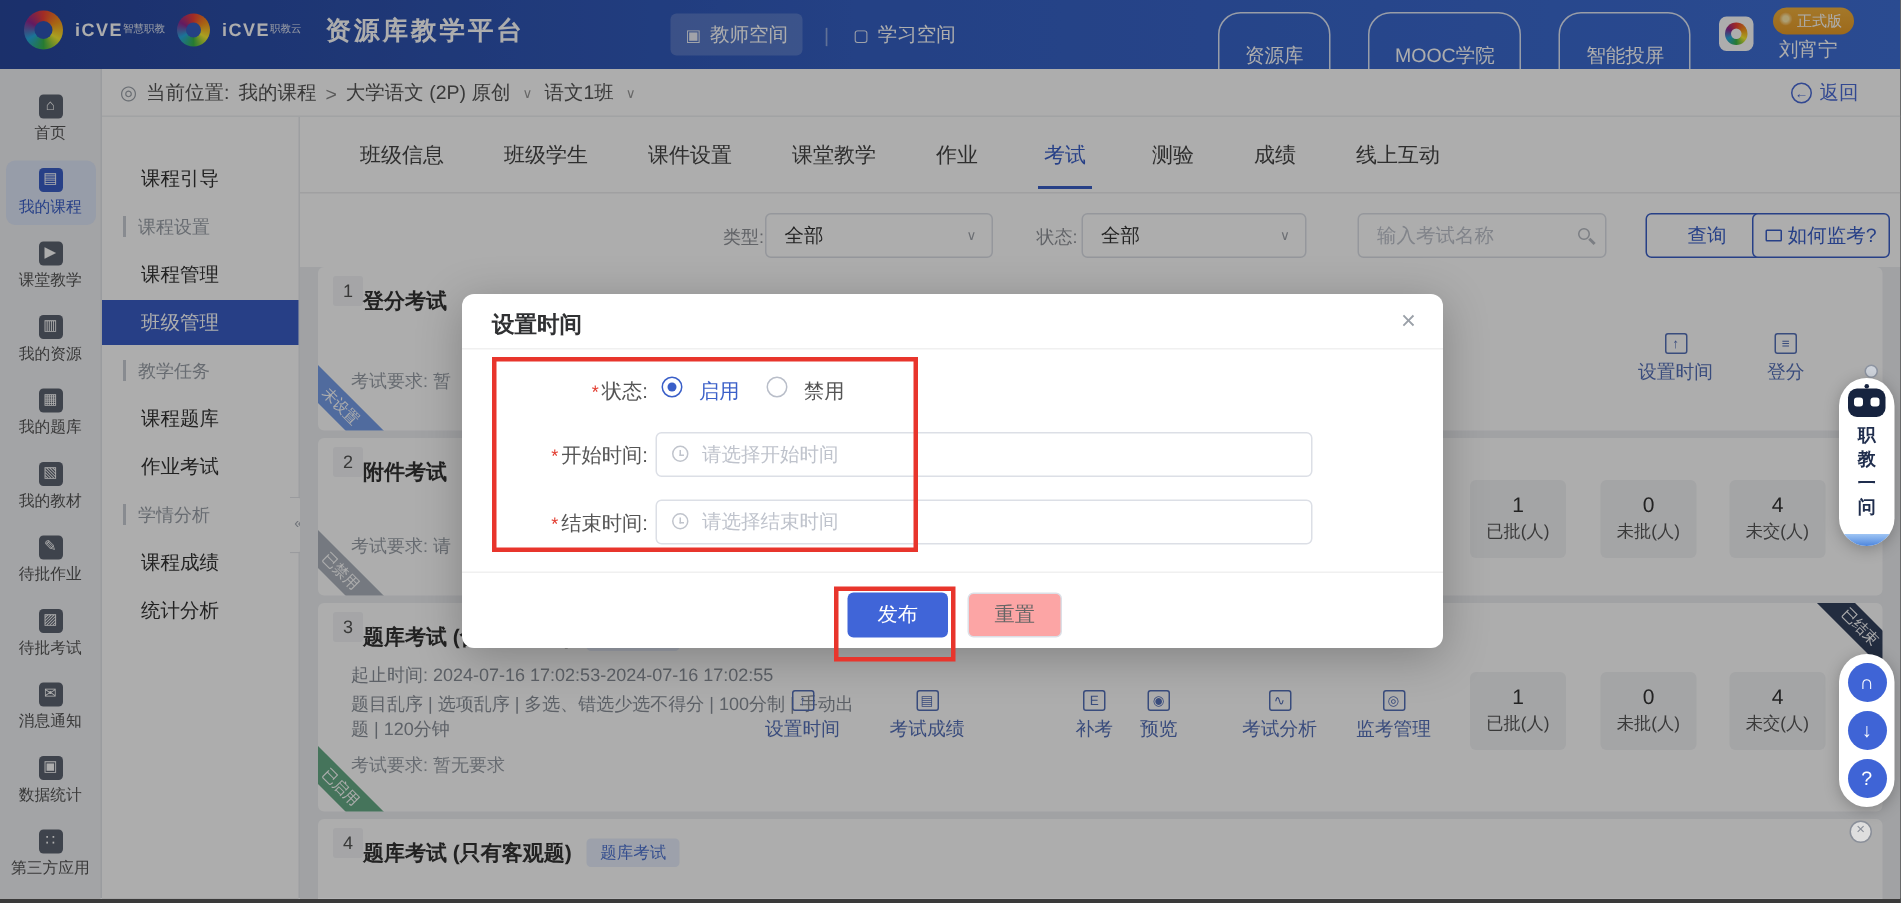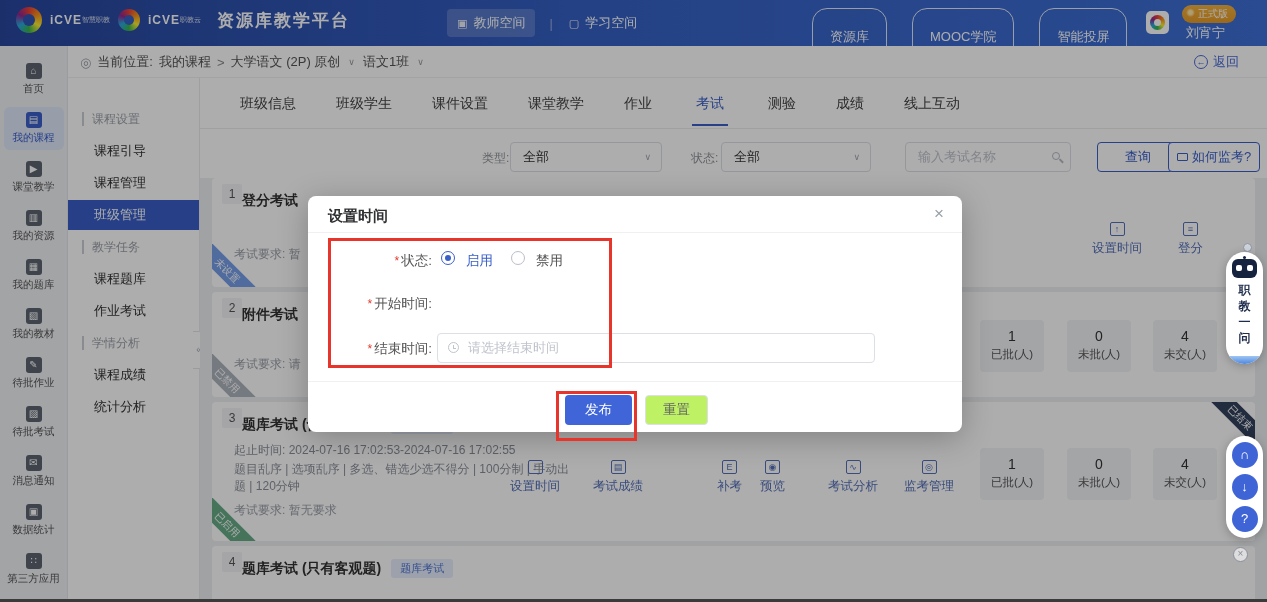--- a/index.html
+++ b/index.html
@@ -120,21 +120,21 @@
   .ropt{position:absolute;font-size:13.5px;cursor:pointer;}
   .ropt.sel{color:#3a5fc8;} .ropt.uns{color:#555;}
   .minput{position:absolute;left:129px;width:438px;height:30px;border:1px solid #dcdfe6;border-radius:4px;background:#fff;
     font-size:13px;color:#bfc3cc;line-height:28px;padding-left:30px;cursor:text;}
   .clock{position:absolute;left:10px;top:8px;width:11px;height:11px;border:1px solid #c0c4cc;border-radius:50%;}
   .clock::after{content:"";position:absolute;left:4px;top:2px;width:1px;height:4px;background:#c0c4cc;}
   .clock::before{content:"";position:absolute;left:4px;top:5px;width:3px;height:1px;background:#c0c4cc;}
   .mft{position:absolute;left:0;top:185px;width:100%;border-top:1px solid #f0f0f0;}
   .btn-publish{position:absolute;left:257px;top:199px;width:67px;height:30px;background:#4065d8;color:#fff;border:none;
     border-radius:4px;font-size:13.5px;cursor:pointer;}
-  .btn-reset{position:absolute;left:337px;top:199px;width:63px;height:30px;background:#bef264;color:#666;
+  .btn-reset{position:absolute;left:337px;top:199px;width:63px;height:30px;background:#fca5a5;color:#666;
     border:1px solid #dcdfe6;border-radius:4px;font-size:13.5px;cursor:pointer;}
   .redbox{position:absolute;border:3px solid #e8352c;z-index:80;pointer-events:none;}
   .rb1{left:328px;top:238px;width:284px;height:130px;}
   .rb2{left:556px;top:391px;width:81px;height:50px;}
 
   
   .float{z-index:70;}
   .gearDot{position:absolute;left:1243px;top:243px;width:9px;height:9px;border:1.5px solid #8d94a1;border-radius:50%;background:#cfd4dc;}
   .assistant{position:absolute;left:1226px;top:252px;width:37px;height:112px;background:#fff;border-radius:19px;
     box-shadow:0 2px 10px rgba(0,0,0,.25);overflow:hidden;}
@@ -256,22 +256,22 @@
       <span>语文1班</span>
       <span class="ccaret">∨</span>
     </div>
     <div class="back">
       <span class="backc">←</span>
       <span>返回</span>
     </div>
   </div>
 
   <div class="menu">
+    <div class="mi">课程引导</div>
     <div class="mi section"><span>课程设置</span></div>
-    <div class="mi">课程引导</div>
     <div class="mi">课程管理</div>
     <div class="mi active">班级管理</div>
     <div class="mi section"><span>教学任务</span></div>
     <div class="mi">课程题库</div>
     <div class="mi">作业考试</div>
     <div class="mi section"><span>学情分析</span></div>
     <div class="mi">课程成绩</div>
     <div class="mi">统计分析</div>
   </div>
   <div class="collapse-tab">«</div>
@@ -411,20 +411,24 @@
       <span class="req">*</span><span>状态:</span>
     </div>
     <span class="radio on" style="position:absolute;left:133px;top:55px;"></span>
     <span class="ropt sel" style="left:158px;top:56px;">启用</span>
     <span class="radio off" style="position:absolute;left:203px;top:55px;"></span>
     <span class="ropt uns" style="left:228px;top:56px;">禁用</span>
 
     <div class="mlabel" style="left:24px;top:99px;">
       <span class="req">*</span><span>开始时间:</span>
     </div>
+    <div class="minput" style="top:92px;">
+      <span class="clock"></span>
+      <span>请选择开始时间</span>
+    </div>
 
     <div class="mlabel" style="left:24px;top:144px;">
       <span class="req">*</span><span>结束时间:</span>
     </div>
     <div class="minput" style="top:137px;">
       <span class="clock"></span>
       <span>请选择结束时间</span>
     </div>
 
     <div class="mft"></div>

